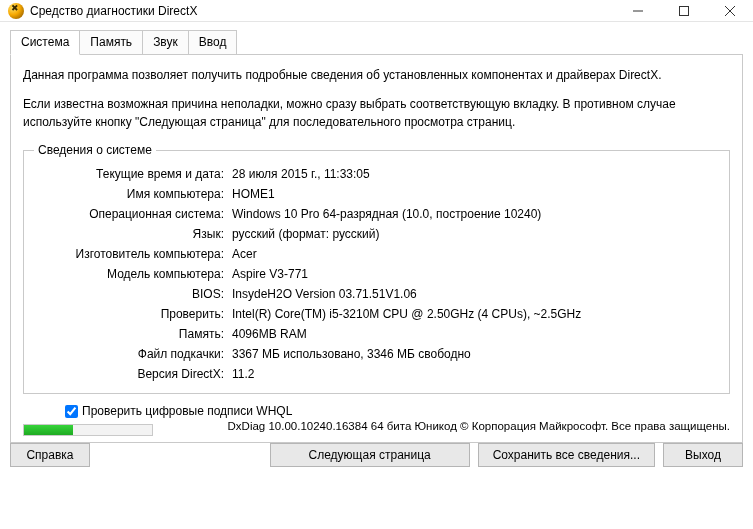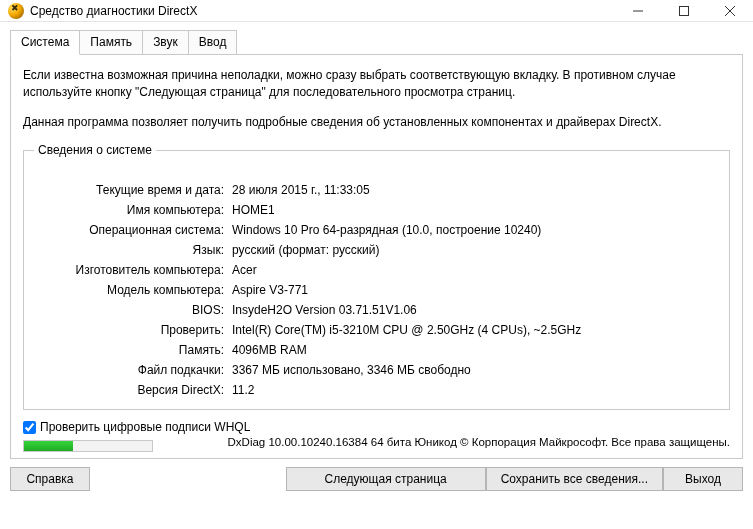--- a/index.html
+++ b/index.html
@@ -80,40 +80,40 @@
   fieldset.group legend {
     padding: 0 4px;
     font-size:12px;
   }
   .kvtable {
     display:grid;
     grid-template-columns: 190px 1fr;
     column-gap: 8px;
     row-gap: 6px;
     margin-left: 0px;
-    margin-top: 16px;
   }
   .kvtable .k { text-align:right; }
   .underline-red {
     position:relative;
   }
   .underline-red::after {
     content:"";
     position:absolute;
     left: 72px;
     right: 230px;
     bottom:-3px;
     height:2px;
     background:#d40000;
   }
   .checkrow {
     margin-top:4px;
     display:flex;
     align-items:center;
     gap:4px;
+    margin-left:42px;
   }
   .checkrow input { margin:0; }
   .progressbar {
     margin-top:6px;
     width: 130px;
     height:12px;
     border:1px solid #c9c9c9;
     background:#f3f3f3;
     position:relative;
   }
@@ -123,21 +123,21 @@
     background: linear-gradient(#36d43a,#1eaa22);
   }
   .copyright {
     text-align:right;
     font-size:11.5px;
     margin-top:-16px;
     color:#000;
   }
   .footerbar {
     display:flex;
-    margin-top:8px;
+    gap:8px;
     align-items:center;
   }
   .footerbar .gap { flex:1; }
   button.win {
     font-family:inherit;
     font-size:12px;
     background:#e8e8e8;
     border:1px solid #b5b5b5;
     padding: 4px 14px;
     min-width:80px;
@@ -172,22 +172,22 @@
 
 <div class="content">
   <div class="tabs">
     <div class="tab active">Система</div>
     <div class="tab inactive">Память</div>
     <div class="tab inactive">Звук</div>
     <div class="tab inactive">Ввод</div>
   </div>
 
   <div class="tabpanel">
+    <div class="intro">Данная программа позволяет получить подробные сведения об установленных компонентах и драйверах DirectX.</div>
     <div class="intro">Если известна возможная причина неполадки, можно сразу выбрать соответствующую вкладку. В противном случае используйте кнопку "Следующая страница" для последовательного просмотра страниц.</div>
-    <div class="intro">Данная программа позволяет получить подробные сведения об установленных компонентах и драйверах DirectX.</div>
 
     <fieldset class="group">
       <legend>Сведения о системе</legend>
 
       <div class="kvtable">
         <div class="k">Текущие время и дата:</div>
         <div>28 июля 2015 г., 11:33:05</div>
 
         <div class="k">Имя компьютера:</div>
         <div>HOME1</div>

